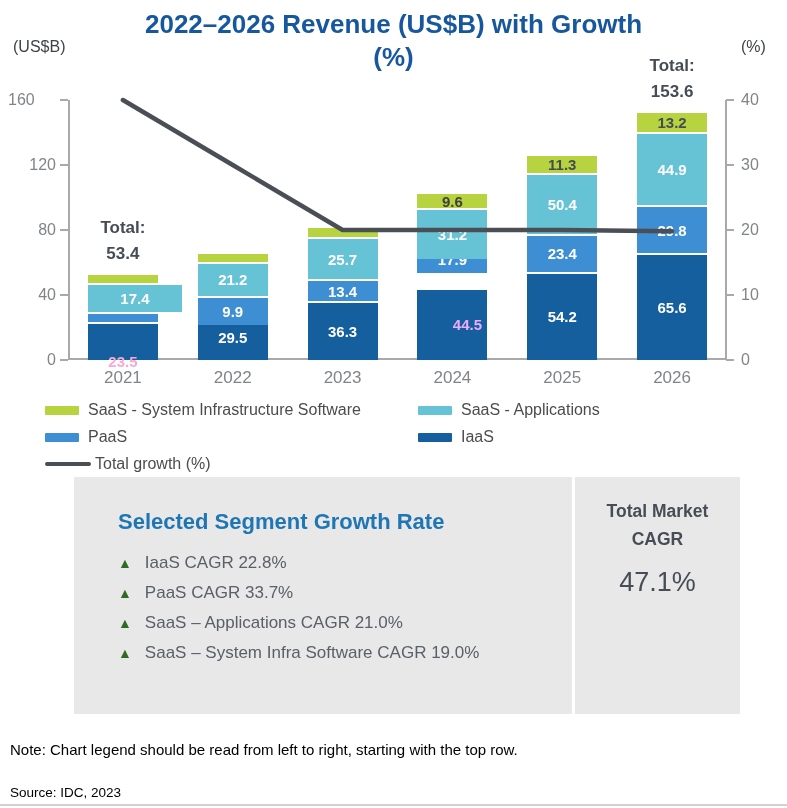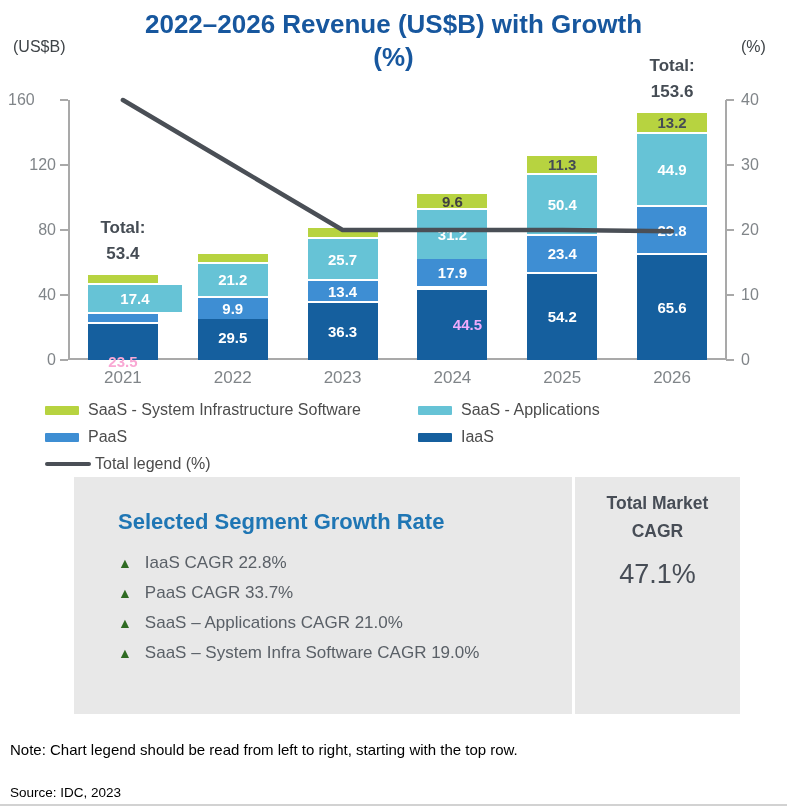--- a/index.html
+++ b/index.html
@@ -16,21 +16,21 @@
   .seg-label{position:absolute;width:100%;height:100%;display:flex;align-items:center;justify-content:center;font-size:15px;font-weight:bold;}
   .total-label{position:absolute;width:130px;text-align:center;font-size:17px;font-weight:bold;color:#454c54;line-height:26px;}
   .x-label{position:absolute;width:100px;text-align:center;font-size:17px;color:#808589;}
   .legend-item{position:absolute;display:flex;align-items:center;}
   .legend-patch{width:34px;height:9px;border-radius:1px;margin-right:9px;flex:none;}
   .legend-line{width:46px;height:4px;border-radius:2px;margin-right:4px;flex:none;}
   .legend-text{font-size:16px;color:#4c4c4c;white-space:nowrap;}
   #panel{left:74px;top:477px;width:666px;height:237px;background:#e8e8e8;display:flex;}
   #panel-left{width:498px;box-sizing:border-box;padding:32px 0 0 44px;}
   #panel-divider{width:3px;background:#ffffff;flex:none;}
-  #panel-right{flex:1;text-align:center;padding-top:12px;}
+  #panel-right{flex:1;text-align:center;padding-top:20px;}
   #panel-heading{color:#1f76b4;font-size:22px;font-weight:bold;margin-bottom:18px;}
   .growth-item{display:flex;align-items:center;margin-bottom:10px;font-size:17px;color:#5a6067;}
   .tri{color:#2f6b22;font-size:14px;margin-right:13px;flex:none;}
   #tmc-title{font-size:17.5px;font-weight:bold;color:#474d56;line-height:1.6;}
   #tmc-value{font-size:27px;color:#474d56;margin-top:14px;}
   #note-line{left:10px;top:741px;font-size:15px;color:#000000;}
   #source-line{left:10px;top:785px;font-size:13.5px;color:#000000;}
   #bottom-rule{left:0;bottom:2px;width:100%;height:2px;background:#d2d2d2;}
 </style>
 </head>
@@ -109,21 +109,21 @@
     </div>
     <div class="bar-seg" style="position: absolute; left: 87.9167px; top: 313.738px; width: 70px; height: 8.075px; background: rgb(62, 142, 211);"></div>
     <div class="bar-seg" style="position: absolute; left: 87.9167px; top: 285.462px; width: 94px; height: 26.275px; background: rgb(102, 195, 214);">
       <div class="seg-label" style="color: rgb(255, 255, 255);">17.4</div>
     </div>
     <div class="bar-seg" style="position: absolute; left: 87.9167px; top: 275.225px; width: 70px; height: 8.2375px; background: rgb(183, 211, 64);"></div>
     <div class="x-label" style="position: absolute; left: 72.9167px; top: 368px;">2021</div>
     <div class="bar-seg" style="position: absolute; left: 197.75px; top: 314.062px; width: 70px; height: 45.9375px; background: rgb(21, 95, 158);">
       <div class="seg-label" style="color: rgb(255, 255, 255);">29.5</div>
     </div>
-    <div class="bar-seg" style="position: absolute; left: 197.75px; top: 297.975px; width: 70px; height: 21px; background: rgb(62, 142, 211);">
+    <div class="bar-seg" style="position: absolute; left: 197.75px; top: 297.975px; width: 70px; height: 27px; background: rgb(62, 142, 211);">
       <div class="seg-label" style="color: rgb(255, 255, 255);">9.9</div>
     </div>
     <div class="bar-seg" style="position: absolute; left: 197.75px; top: 263.525px; width: 70px; height: 32.45px; background: rgb(102, 195, 214);">
       <div class="seg-label" style="color: rgb(255, 255, 255);">21.2</div>
     </div>
     <div class="bar-seg" style="position: absolute; left: 197.75px; top: 253.775px; width: 70px; height: 7.75px; background: rgb(183, 211, 64);"></div>
     <div class="x-label" style="position: absolute; left: 182.75px; top: 368px;">2022</div>
     <div class="bar-seg" style="position: absolute; left: 307.583px; top: 303.012px; width: 70px; height: 56.9875px; background: rgb(21, 95, 158);">
       <div class="seg-label" style="color: rgb(255, 255, 255);">36.3</div>
     </div>
@@ -131,21 +131,21 @@
       <div class="seg-label" style="color: rgb(255, 255, 255);">13.4</div>
     </div>
     <div class="bar-seg" style="position: absolute; left: 307.583px; top: 239.475px; width: 70px; height: 39.7625px; background: rgb(102, 195, 214);">
       <div class="seg-label" style="color: rgb(255, 255, 255);">25.7</div>
     </div>
     <div class="bar-seg" style="position: absolute; left: 307.583px; top: 227.938px; width: 70px; height: 9.5375px; background: rgb(183, 211, 64);"></div>
     <div class="x-label" style="position: absolute; left: 292.583px; top: 368px;">2023</div>
     <div class="bar-seg" style="position: absolute; left: 417.417px; top: 289.688px; width: 70px; height: 70.3125px; background: rgb(21, 95, 158);">
       <div class="seg-label" style="color: #f0abfc; padding-left: 15px;">44.5</div>
     </div>
-    <div class="bar-seg" style="position: absolute; left: 417.417px; top: 259px; width: 70px; height: 27.0875px; background: rgb(62, 142, 211);">
+    <div class="bar-seg" style="position: absolute; left: 417.417px; top: 246px; width: 70px; height: 27.0875px; background: rgb(62, 142, 211);">
       <div class="seg-label" style="color: rgb(255, 255, 255);">17.9</div>
     </div>
     <div class="bar-seg" style="position: absolute; left: 417.417px; top: 209.9px; width: 70px; height: 48.7px; background: rgb(102, 195, 214);">
       <div class="seg-label" style="color: rgb(255, 255, 255);">31.2</div>
     </div>
     <div class="bar-seg" style="position: absolute; left: 417.417px; top: 194.3px; width: 70px; height: 13.6px; background: rgb(183, 211, 64);">
       <div class="seg-label" style="color: #404040;">9.6</div>
     </div>
     <div class="x-label" style="position: absolute; left: 402.417px; top: 368px;">2024</div>
     <div class="bar-seg" style="position: absolute; left: 527.25px; top: 273.925px; width: 70px; height: 86.075px; background: rgb(21, 95, 158);">
@@ -196,15 +196,15 @@
     <div class="legend-item" style="position: absolute; left: 45px; top: 428px;">
       <span class="legend-patch" style="background: rgb(62, 142, 211);"></span>
       <span class="legend-text">PaaS</span>
     </div>
     <div class="legend-item" style="position: absolute; left: 418px; top: 428px;">
       <span class="legend-patch" style="background: rgb(21, 95, 158);"></span>
       <span class="legend-text">IaaS</span>
     </div>
     <div class="legend-item" style="position: absolute; left: 45px; top: 455px;">
       <span class="legend-line" style="background: rgb(74, 79, 86);"></span>
-      <span class="legend-text">Total legend (%)</span>
+      <span class="legend-text">Total growth (%)</span>
     </div>
   </div>
 
 </body></html>

